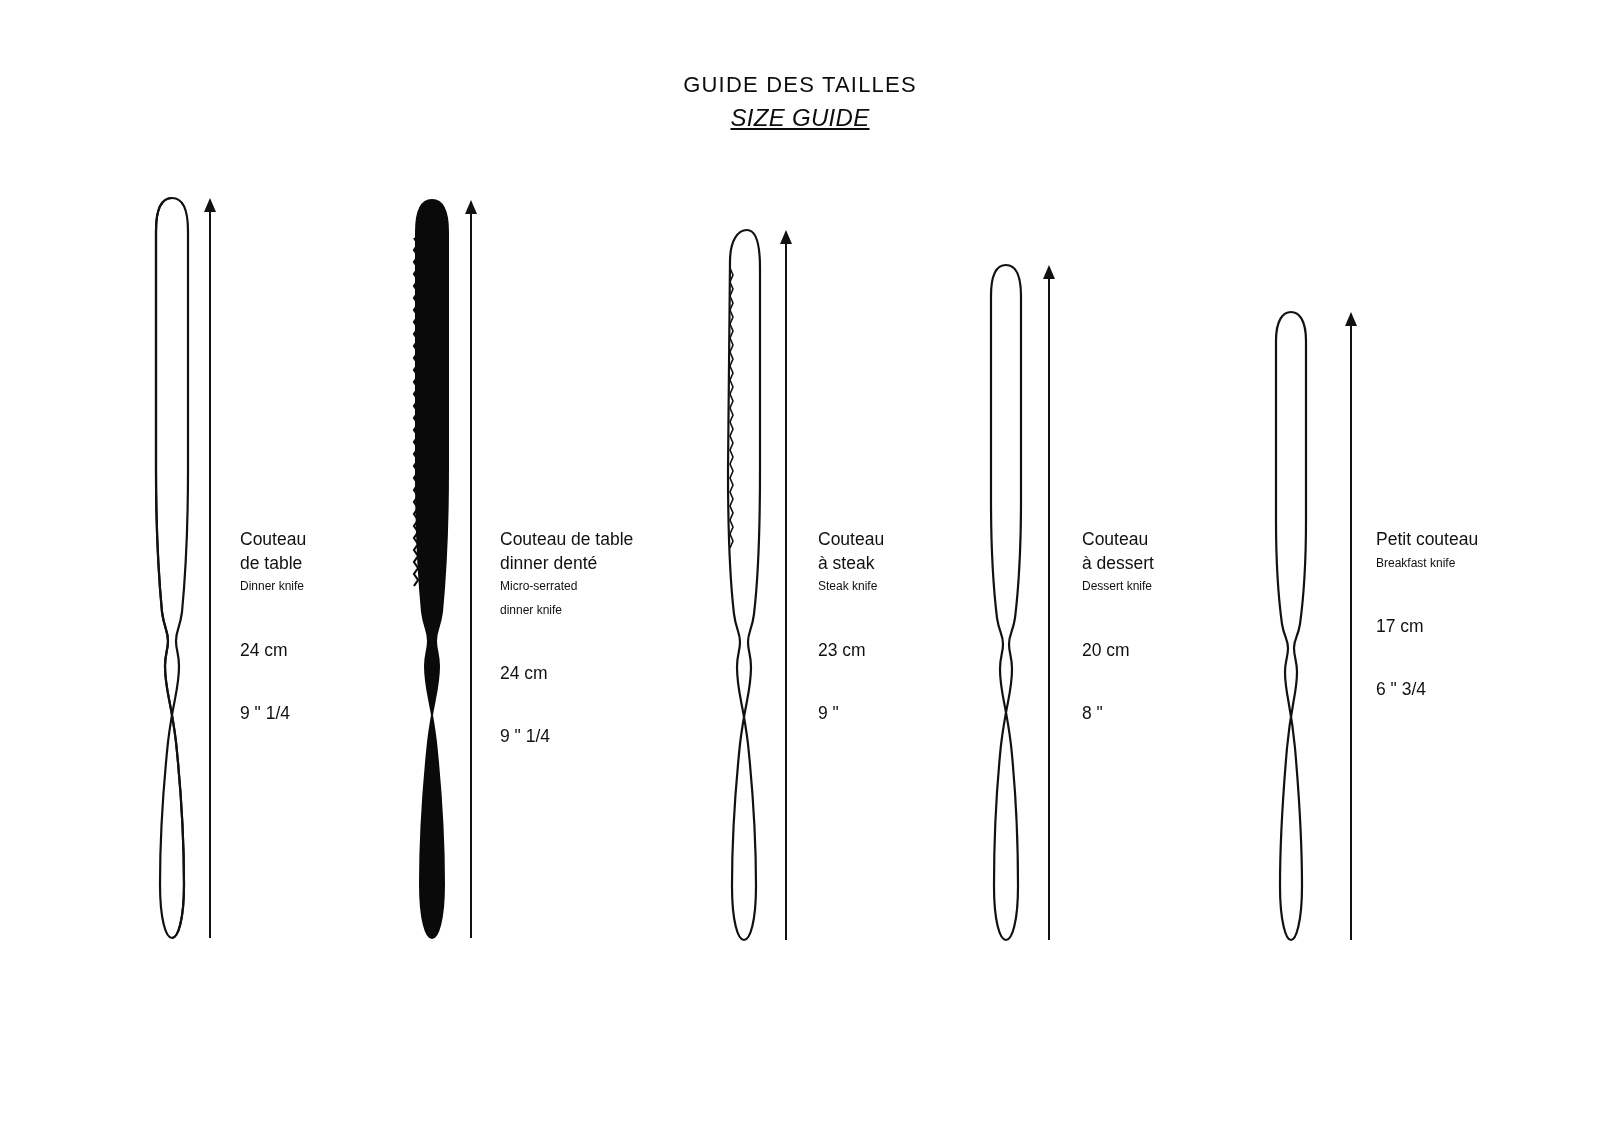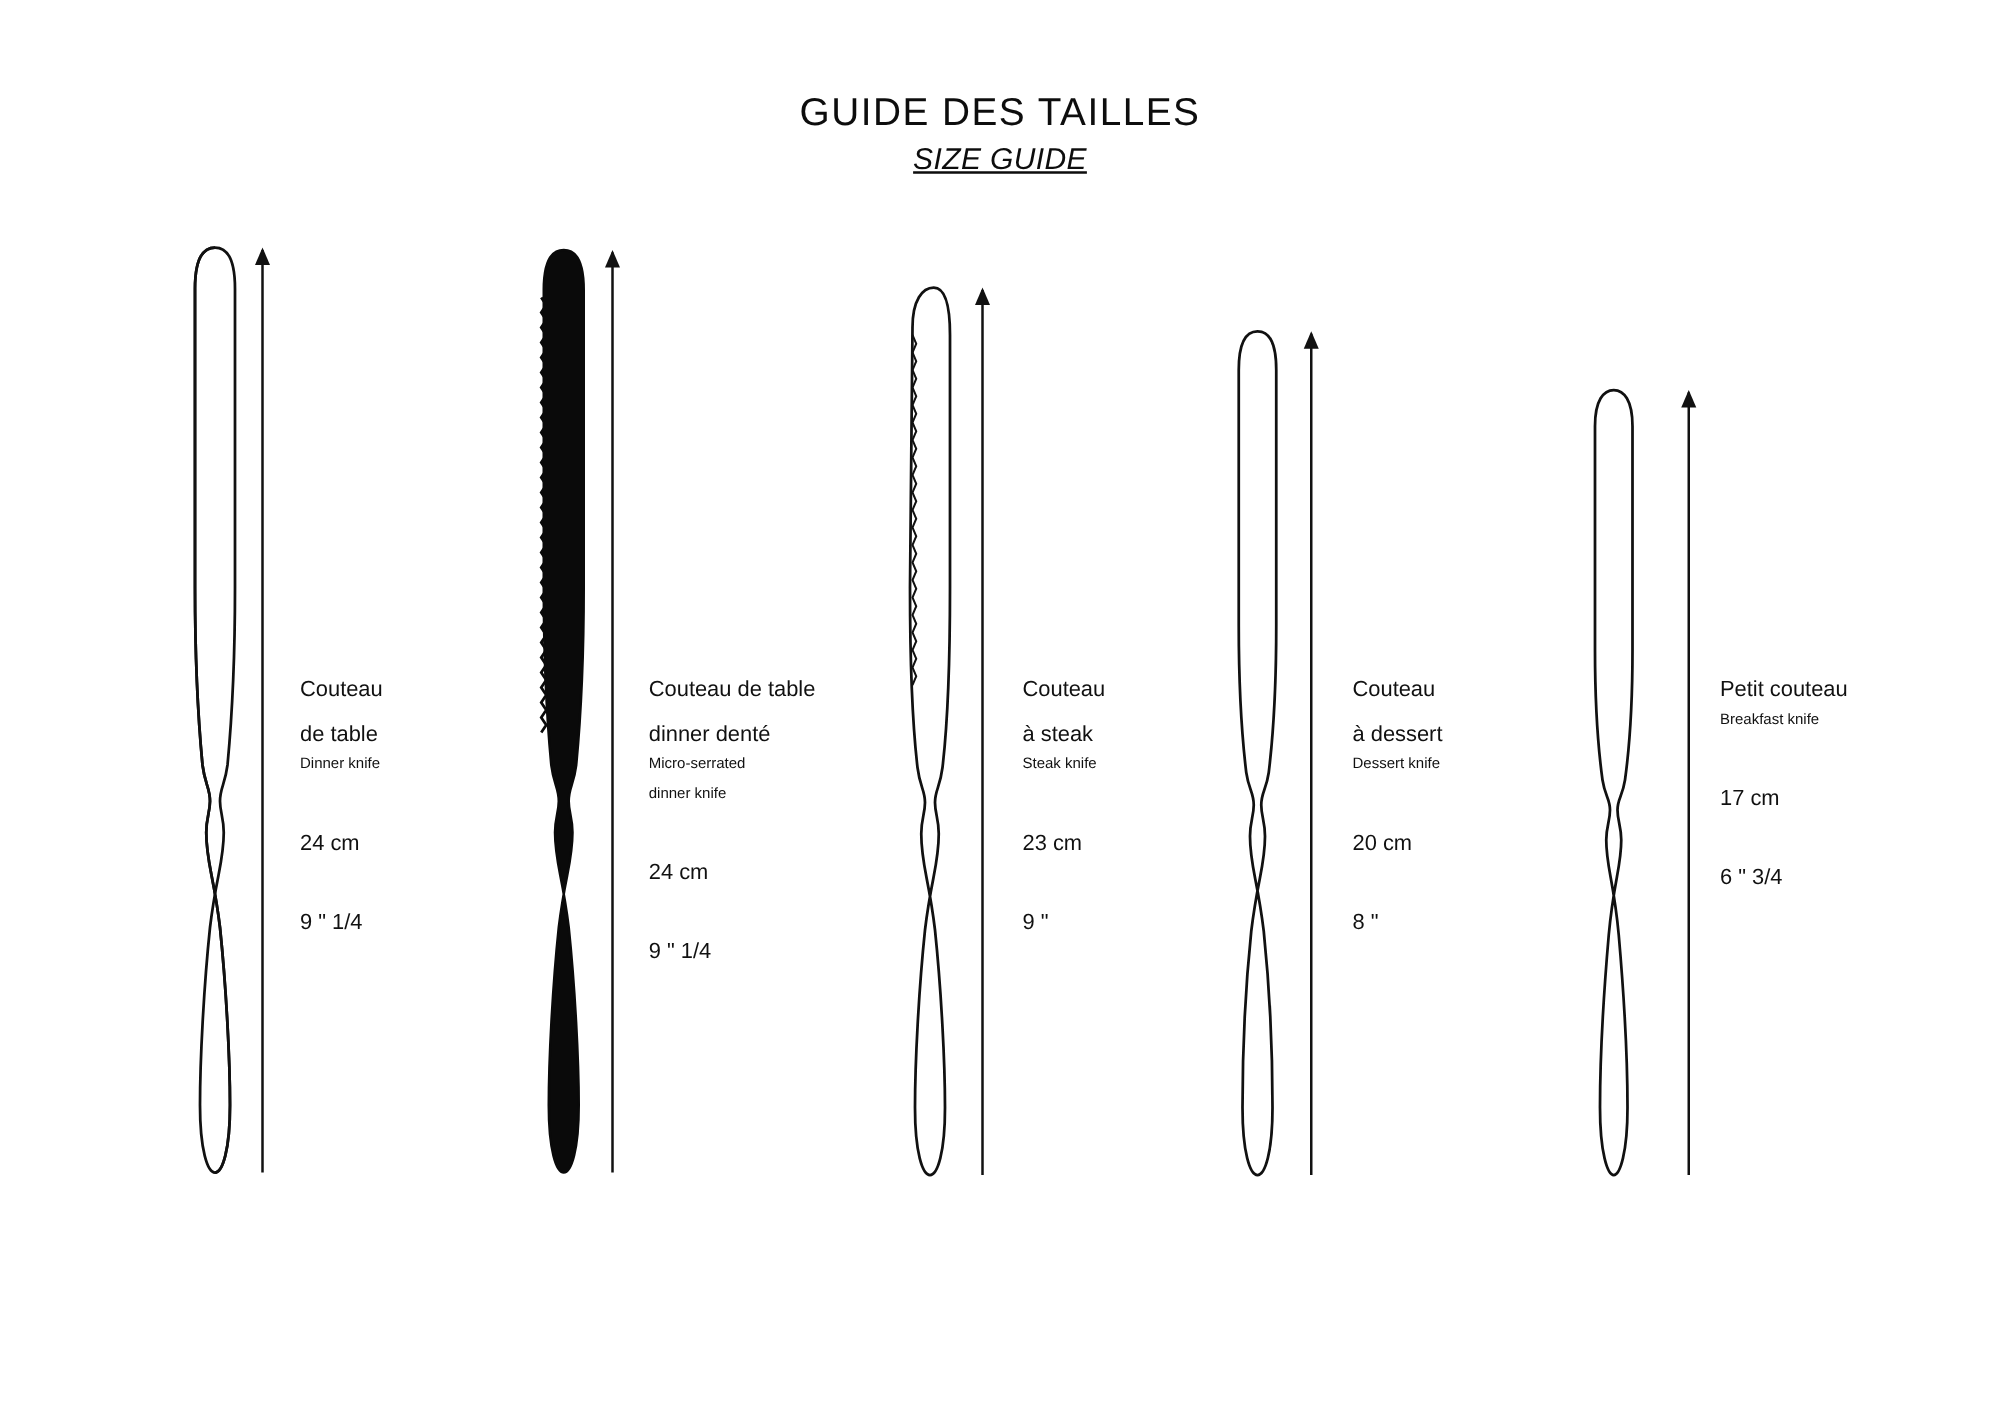--- a/index.html
+++ b/index.html
@@ -20,21 +20,21 @@
     inset: 0;
   }
   .title-block {
     position: absolute;
     top: 72px;
     left: 0;
     width: 1600px;
     text-align: center;
   }
   .title-main {
-    font-size: 31px;
+    font-size: 22px;
     letter-spacing: 1.2px;
     font-weight: 400;
     color: #0d0d0d;
     margin: 0;
   }
   .title-sub {
     font-size: 24px;
     font-style: italic;
     font-weight: 400;
     color: #0d0d0d;
@@ -61,21 +61,20 @@
   }
   .label {
     position: absolute;
     font-size: 17.5px;
     line-height: 23.5px;
     color: #111111;
     white-space: nowrap;
   }
   .label .fr {
     font-style: normal;
-    margin-top: 12px;
   }
   .label .en {
     font-size: 12px;
   }
   .label .dim {
     font-style: normal;
     margin-top: 11px;
   }
   .label .dim div {
     line-height: 23px;
@@ -113,21 +112,21 @@
         <div class="fr">Couteau</div>
         <div class="fr">de table</div>
         <div class="en">Dinner knife</div>
         <div class="dim">
           <div>24 cm</div>
           <div>9 " 1/4</div>
         </div>
       </div>
     </div>
 
-    <div class="knife-group" style="left:387px; width:260px;">
+    <div class="knife-group" style="left:368px; width:260px;">
       <svg class="knife-svg" width="260" height="1125" viewBox="0 0 260 1125">
         <path d="M48 232 C48 210 54 200 64 200 C74 200 80 210 80 232
                  L80 470 C80 530 78 570 74 612
                  C72 628 68 630 68 641 C68 650 71 654 71 666
                  C71 690 65 700 60 742 C55 790 52 848 52 884
                  C52 920 58 938 64 938 C70 938 76 920 76 884
                  C76 848 73 790 68 742 C63 700 57 690 57 666
                  C57 654 60 650 60 641 C60 630 56 628 54 612
                  C50 570 48 530 48 470 Z" fill="#0a0a0a" stroke="#0a0a0a" stroke-width="2"></path>
         <path d="M46 238 l4 6 l-4 6 l4 6 l-4 6 l4 6 l-4 6 l4 6 l-4 6 l4 6 l-4 6 l4 6 l-4 6

